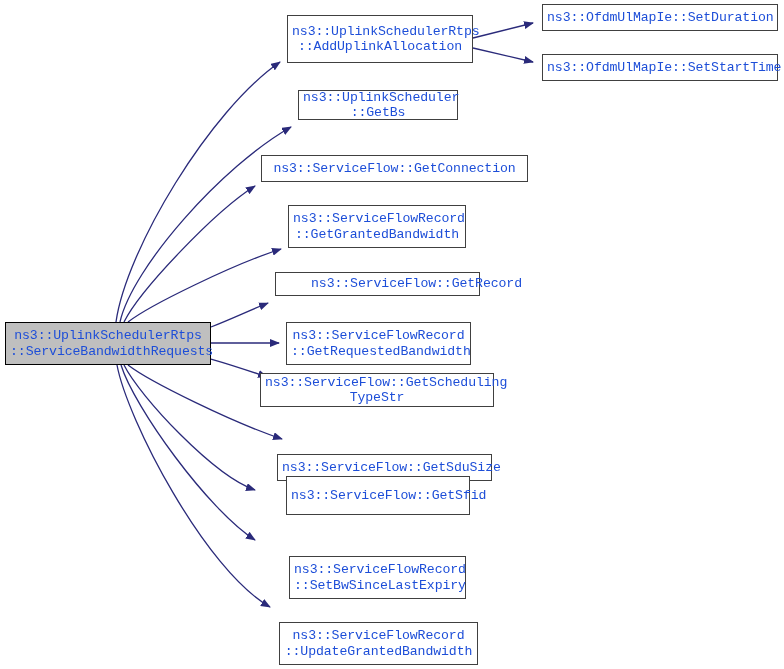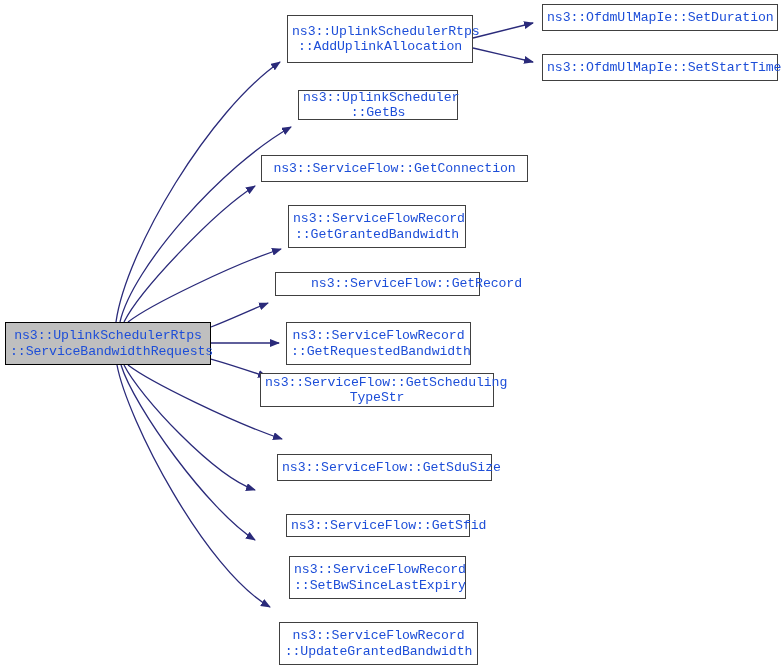--- a/index.html
+++ b/index.html
@@ -89,19 +89,19 @@
 ::GetBs</span></div>
       <div class="node" style="left: 261px; top: 155px; width: 267px; height: 27px;"><span class="label">ns3::ServiceFlow::GetConnection</span></div>
       <div class="node" style="left: 288px; top: 205px; width: 178px; height: 43px;"><span class="label">ns3::ServiceFlowRecord
 ::GetGrantedBandwidth</span></div>
       <div class="node" style="left: 275px; top: 272px; width: 205px; height: 24px; padding-left: 31px;"><span class="label">ns3::ServiceFlow::GetRecord</span></div>
       <div class="node" style="left: 286px; top: 322px; width: 185px; height: 43px;"><span class="label">ns3::ServiceFlowRecord
 ::GetRequestedBandwidth</span></div>
       <div class="node" style="left: 260px; top: 373px; width: 234px; height: 34px;"><span class="label">ns3::ServiceFlow::GetScheduling
 TypeStr</span></div>
       <div class="node" style="left: 268px; top: 454px; width: 215px; height: 27px; margin-left: 9px;"><span class="label">ns3::ServiceFlow::GetSduSize</span></div>
-      <div class="node" style="left: 286px; top: 514px; width: 184px; height: 23px;"><span class="label">ns3::ServiceFlow::GetSfid</span></div>
+      <div class="node" style="left: 286px; top: 476px; width: 184px; height: 39px;"><span class="label">ns3::ServiceFlow::GetSfid</span></div>
       <div class="node" style="left: 289px; top: 556px; width: 177px; height: 43px;"><span class="label">ns3::ServiceFlowRecord
 ::SetBwSinceLastExpiry</span></div>
       <div class="node" style="left: 279px; top: 622px; width: 199px; height: 43px;"><span class="label">ns3::ServiceFlowRecord
 ::UpdateGrantedBandwidth</span></div>
     </div>
 </div>
 
 </body></html>

